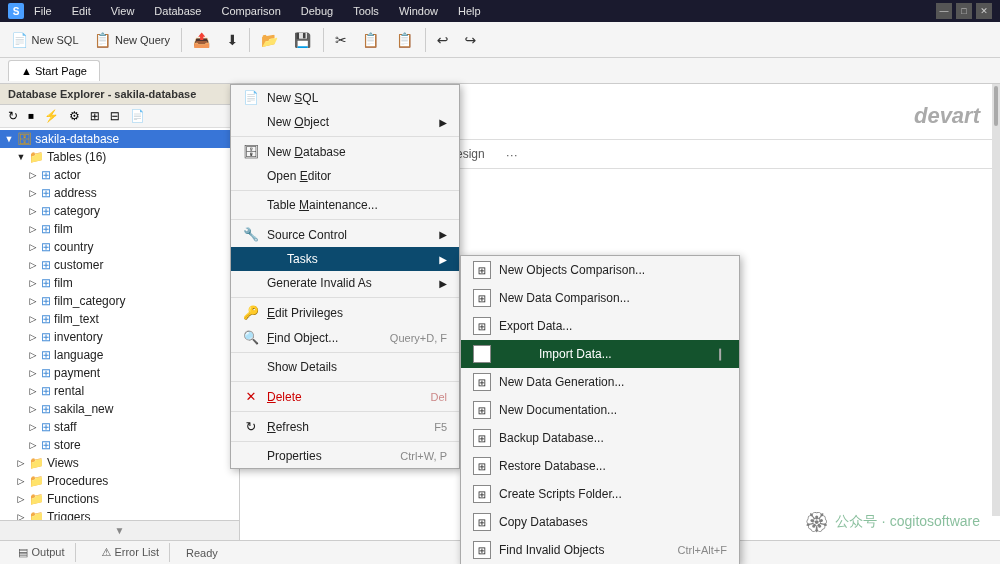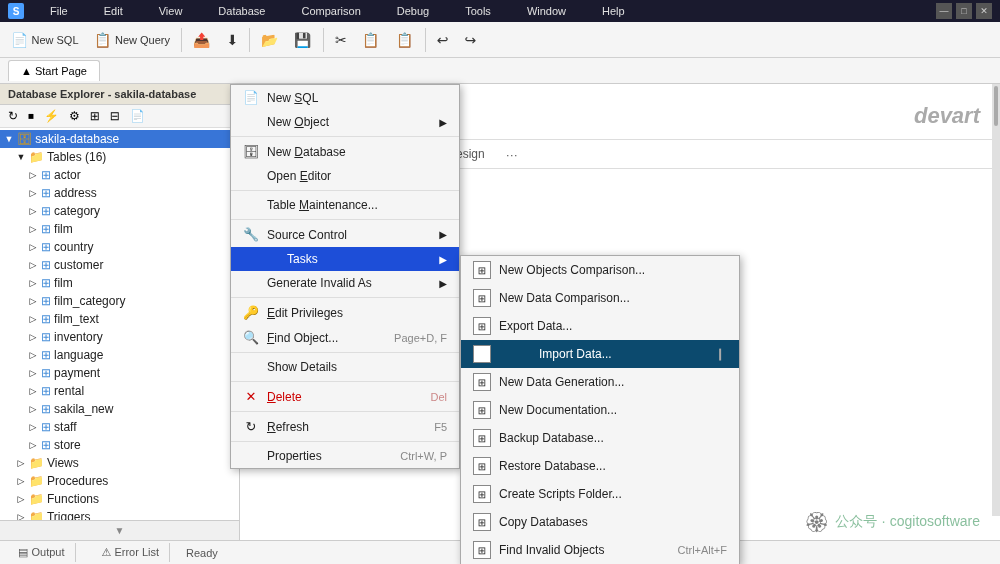--- a/index.html
+++ b/index.html
@@ -2,21 +2,21 @@
 <html><head>
   <meta charset="utf-8">
   <style>
     * { margin: 0; padding: 0; box-sizing: border-box; }
     body { font-family: 'Segoe UI', Tahoma, Geneva, Verdana, sans-serif; font-size: 12px; background: #f0f0f0; width: 1000px; height: 564px; overflow: hidden; }
 
     
     .title-bar { background: #1a1a2e; height: 22px; display: flex; align-items: center; padding: 0 8px; color: #fff; font-size: 11px; }
     .title-bar-icon { width: 16px; height: 16px; background: #4a9eff; border-radius: 2px; margin-right: 6px; display: flex; align-items: center; justify-content: center; color: white; font-size: 10px; font-weight: bold; }
     .title-bar-menu { display: flex; gap: 12px; font-size: 11px; color: #e0e0e0; }
-    .title-bar-menu span { cursor: pointer; padding: 2px 4px; margin-left: 16px; }
+    .title-bar-menu span { cursor: pointer; padding: 2px 4px; }
     .title-bar-controls { margin-left: auto; display: flex; gap: 4px; }
     .title-bar-btn { width: 16px; height: 16px; background: #555; display: flex; align-items: center; justify-content: center; font-size: 9px; color: #ccc; cursor: pointer; }
 
     
     .toolbar { background: #f5f5f5; border-bottom: 1px solid #d0d0d0; height: 36px; display: flex; align-items: center; padding: 0 4px; gap: 2px; }
     .toolbar-btn { display: flex; align-items: center; gap: 3px; padding: 3px 6px; border: 1px solid transparent; border-radius: 2px; cursor: pointer; font-size: 11px; color: #333; white-space: nowrap; }
     .toolbar-separator { width: 1px; height: 24px; background: #ccc; margin: 0 2px; }
     .toolbar-icon { font-size: 14px; }
 
     
@@ -44,29 +44,29 @@
     
     .status-bar { height: 24px; background: #f5f5f5; border-top: 1px solid #ccc; display: flex; align-items: center; padding: 0 8px; font-size: 11px; color: #555; }
     .status-tabs { display: flex; gap: 16px; }
     .status-tab { padding: 3px 10px; cursor: pointer; border-right: 1px solid #ccc; font-size: 11px; }
 
     
     .menu-overlay { position: absolute; top: 0; left: 0; width: 100%; height: 100%; pointer-events: none; }
     .context-menu { position: absolute; background: #f5f5f5; border: 1px solid #aaa; box-shadow: 2px 2px 8px rgba(0,0,0,0.3); pointer-events: all; min-width: 220px; }
     .menu-item { display: flex; align-items: center; padding: 5px 12px; cursor: pointer; font-size: 12px; color: #222; gap: 8px; position: relative; }
     .menu-item:hover, .menu-item.highlighted { background: #3875d7; color: #fff; }
-    .menu-item.highlighted { background: #1d4ed8; color: #fff; padding-left: 32px; }
+    .menu-item.highlighted { background: #0c4a6e; color: #fff; padding-left: 32px; }
     .menu-item .menu-icon { width: 16px; text-align: center; font-size: 13px; }
     .menu-item .menu-label { flex: 1; }
     .menu-item .menu-shortcut { font-size: 11px; color: #888; margin-left: auto; }
     .menu-item .menu-arrow { font-size: 10px; }
     .menu-separator { height: 1px; background: #ddd; margin: 2px 0; }
     .submenu { position: absolute; left: 100%; top: 0; background: #f5f5f5; border: 1px solid #aaa; box-shadow: 2px 2px 8px rgba(0,0,0,0.3); min-width: 240px; }
     .submenu-item { display: flex; align-items: center; padding: 5px 12px; cursor: pointer; font-size: 12px; color: #222; gap: 8px; }
-    .submenu-item.highlighted { background: #0c4a6e; color: #fff; gap: 48px; }
+    .submenu-item.highlighted { background: #14532d; color: #fff; gap: 48px; }
     .submenu-item .si-icon { width: 18px; height: 18px; border: 1px solid #888; background: #fff; display: flex; align-items: center; justify-content: center; font-size: 10px; }
     .submenu-item .si-label { flex: 1; }
     .submenu-item .si-shortcut { font-size: 11px; color: #888; margin-left: auto; }
 
     .db-icon { color: #e8a000; }
     .table-icon { color: #4a90d9; }
     .folder-icon { color: #e8a000; }
   </style>
 </head>
 <body>
@@ -363,21 +363,21 @@
       <span class="menu-arrow">▶</span>
     </div>
     <div class="menu-separator"></div>
     <div class="menu-item">
       <span class="menu-icon">🔑</span>
       <span class="menu-label"><u>E</u>dit Privileges</span>
     </div>
     <div class="menu-item">
       <span class="menu-icon">🔍</span>
       <span class="menu-label"><u>F</u>ind Object...</span>
-      <span class="menu-shortcut">Page+D, F</span>
+      <span class="menu-shortcut">Query+D, F</span>
     </div>
     <div class="menu-separator"></div>
     <div class="menu-item">
       <span class="menu-icon"></span>
       <span class="menu-label">Show Details</span>
     </div>
     <div class="menu-separator"></div>
     <div class="menu-item" style="color:#cc0000;">
       <span class="menu-icon" style="color:#cc0000;">✕</span>
       <span class="menu-label"><u>D</u>elete</span>

